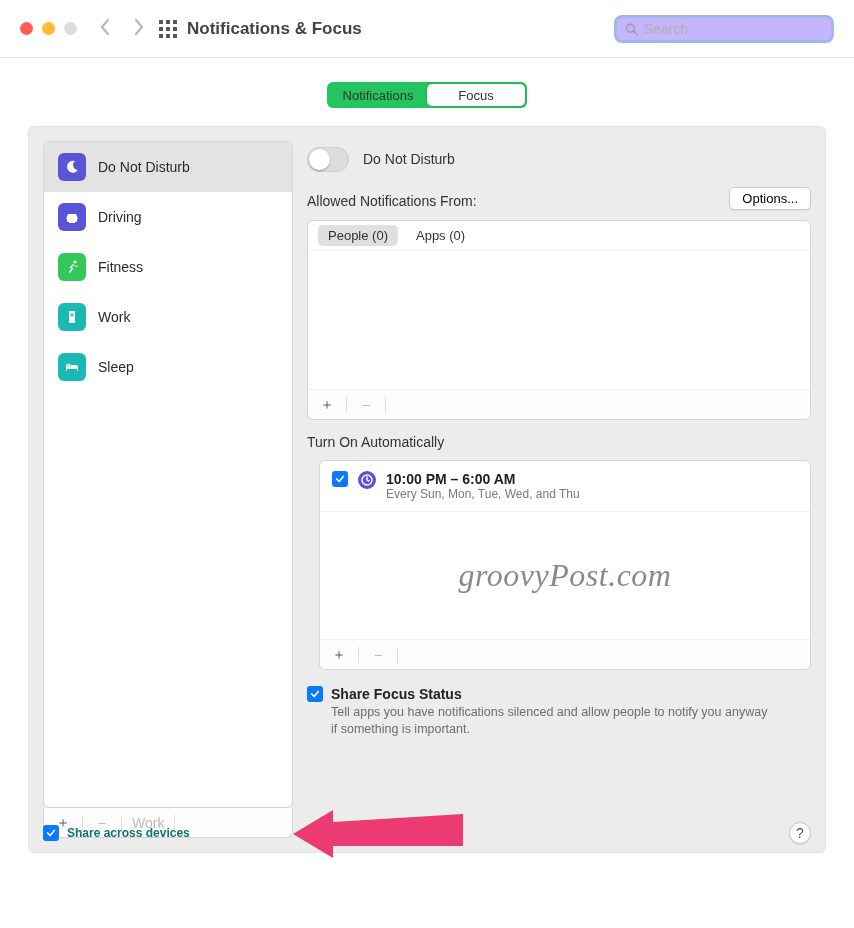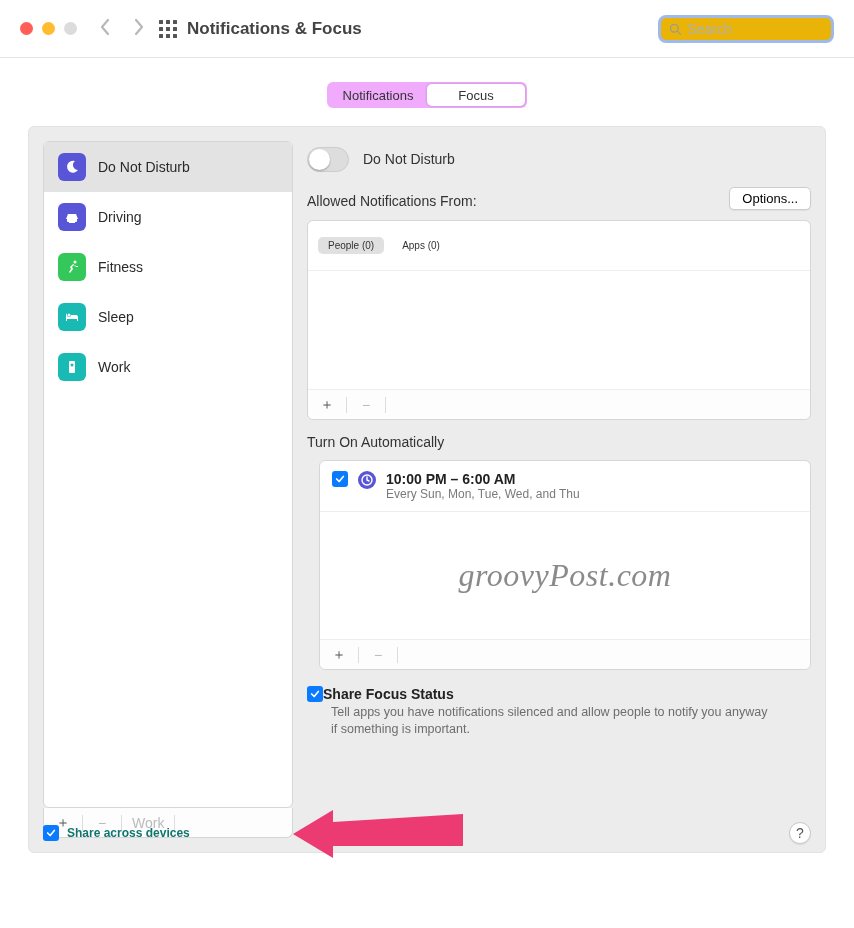--- a/index.html
+++ b/index.html
@@ -22,42 +22,42 @@
 .dot-close { background: #ff5f57; }
 .dot-min { background: #febc2e; }
 .dot-max { background: #dcdcdc; }
 .nav-arrows { display: flex; gap: 22px; margin-left: 22px; }
 .nav-arrows svg { color: #b8b8b8; }
 .grid-icon { display: grid; grid-template-columns: repeat(3,4px); grid-template-rows: repeat(3,4px); gap: 3px; margin-left: 14px; }
 .grid-icon span { width:4px; height:4px; background:#555; border-radius:0.5px; }
 .title { font-size: 17px; font-weight: 700; color:#444; margin-left: 10px; }
 .search-wrap {
   margin-left: auto;
-  width: 176px;
+  width: 220px;
   height: 28px;
   border: 3px solid #9fb9e8;
   border-radius: 8px;
   display: flex;
   align-items: center;
   padding: 0 8px;
   gap: 6px;
-  background:#eab308;
+  background:#c4b5fd;
 }
 .search-wrap input { border: none; outline: none; font-size: 14px; width: 100%; background: transparent; color:#555; }
 .search-wrap input::placeholder { color:#b0b0b0; }
 .search-wrap svg { color:#9a9a9a; }
 
 .content {
   padding: 24px 28px 20px 28px;
 }
 .segmented {
   margin: 0 auto 18px auto;
   width: 200px;
   height: 26px;
-  background: #f0abfc;
+  background: #22c55e;
   border-radius: 6px;
   display: flex;
   padding: 2px;
 }
 .segmented .seg {
   flex: 1;
   display:flex;align-items:center;justify-content:center;
   font-size: 13px;
   border-radius: 5px;
   color:#333;
@@ -143,23 +143,23 @@
   padding:3px 12px;font-size:13px;
   box-shadow:0 1px 1px rgba(0,0,0,0.06);
 }
 
 .allowed-box {
   background:#fff;border:1px solid #d6d6d6;border-radius:6px;
   height:200px;
   display:flex;flex-direction:column;
 }
 .tabs-row {
-  display:flex; gap:8px; padding:16px 10px;
+  display:flex; gap:8px; padding:4px 10px;
   border-bottom:1px solid #eee;
-  font-size:10px;
+  font-size:13px;
 }
 .tab-pill {
   padding:3px 10px;border-radius:5px;color:#333;
 }
 .tab-pill.active { background:#e0e0e0; }
 .allowed-body { flex:1; }
 
 .auto-box {
   background:#fff;border:1px solid #d6d6d6;border-radius:6px;
   height:210px;
@@ -182,21 +182,21 @@
 .schedule-text .days { font-size:12px;color:#7a7a7a; }
 .watermark {
   flex:1; display:flex; align-items:center; justify-content:center;
   font-family: "Times New Roman", serif;
   font-size:32px; color:#8a8a8a;
   font-style:italic;
   letter-spacing:0.5px;
 }
 
 .share-status { margin-top:6px; }
-.share-status-row { display:flex;align-items:center;}
+.share-status-row { display:flex;align-items:center;gap:8px; }
 .share-status-label { font-size:14px;font-weight:600;color:#222; }
 .share-status-desc { font-size:12.5px;color:#6d6d6d;margin-left:24px;margin-top:2px;line-height:1.35;max-width:440px; }
 
 .bottom-bar {
   position:absolute;left:14px;right:14px;bottom:8px;
   display:flex;align-items:center;gap:8px;
 }
 .bottom-bar .share-across { display:flex;align-items:center;gap:8px;font-size:12px;font-weight:600;color:#0f766e; }
 .help-btn {
   margin-left:auto;width:22px;height:22px;border-radius:50%;
@@ -286,34 +286,34 @@
               <svg width="16" height="16" viewBox="0 0 16 16">
                 <circle cx="11" cy="3" r="1.5" fill="#fff"></circle>
                 <path d="M9 5l-3 3 1 2-2 3 1 1 3-4-1-2 2-2 2 2h2V7h-2z" fill="#fff"></path>
               </svg>
             </div>
             <span>Fitness</span>
           </div>
           <div class="sidebar-item">
             <div class="sidebar-icon" style="background: rgb(25, 185, 180);">
               <svg width="16" height="16" viewBox="0 0 16 16">
-                <path d="M2 4v8h1v-2h10v2h1V8a2 2 0 0 0-2-2H7a2 2 0 0 1-4 0z" fill="#fff"></path>
-                <circle cx="5" cy="6" r="1.5" fill="#fff"></circle>
+                <rect x="5" y="2" width="6" height="12" rx="1" fill="#fff"></rect>
+                <circle cx="8" cy="6" r="1.5" fill="#19b9b4"></circle>
               </svg>
             </div>
-            <span>Sleep</span>
+            <span>Work</span>
           </div>
           <div class="sidebar-item">
             <div class="sidebar-icon" style="background: rgb(25, 185, 180);">
               <svg width="16" height="16" viewBox="0 0 16 16">
-                <rect x="5" y="2" width="6" height="12" rx="1" fill="#fff"></rect>
-                <circle cx="8" cy="6" r="1.5" fill="#19b9b4"></circle>
+                <path d="M2 4v8h1v-2h10v2h1V8a2 2 0 0 0-2-2H7a2 2 0 0 1-4 0z" fill="#fff"></path>
+                <circle cx="5" cy="6" r="1.5" fill="#fff"></circle>
               </svg>
             </div>
-            <span>Work</span>
+            <span>Sleep</span>
           </div>
         </div>
       <div class="footer-row">
         <span class="plus">＋</span>
         <span class="divider"></span>
         <span class="minus">−</span>
         <span class="divider"></span>
         <span style="color:#bbb">Work</span>
         <span class="divider"></span>
       </div>

